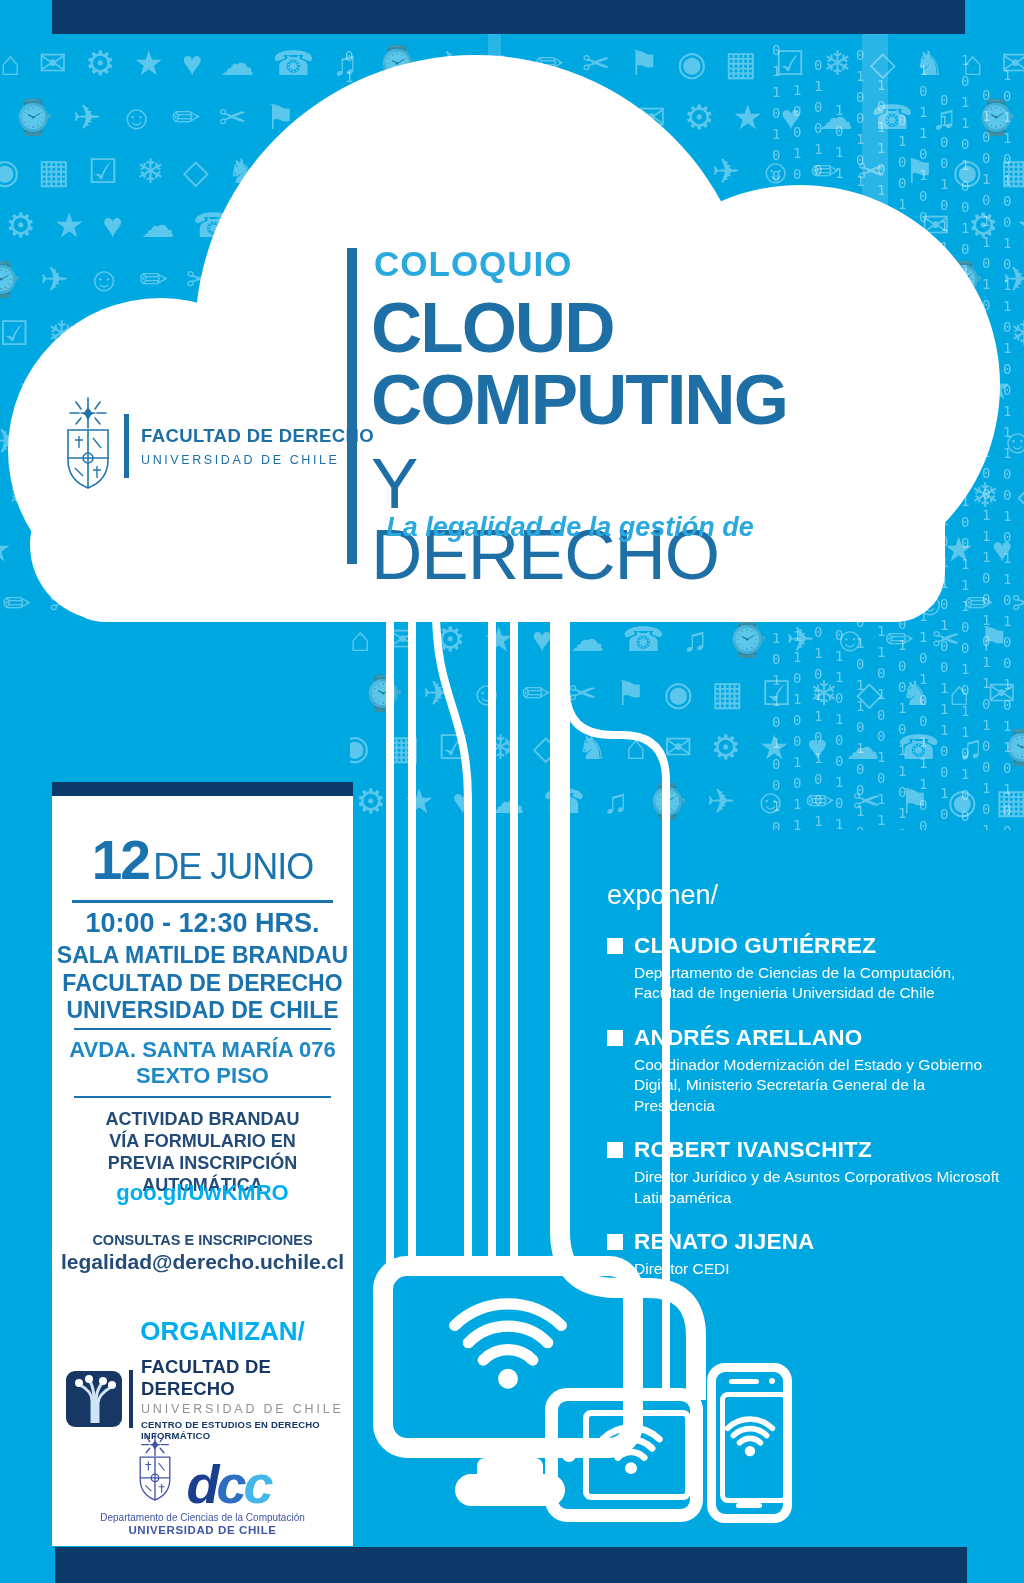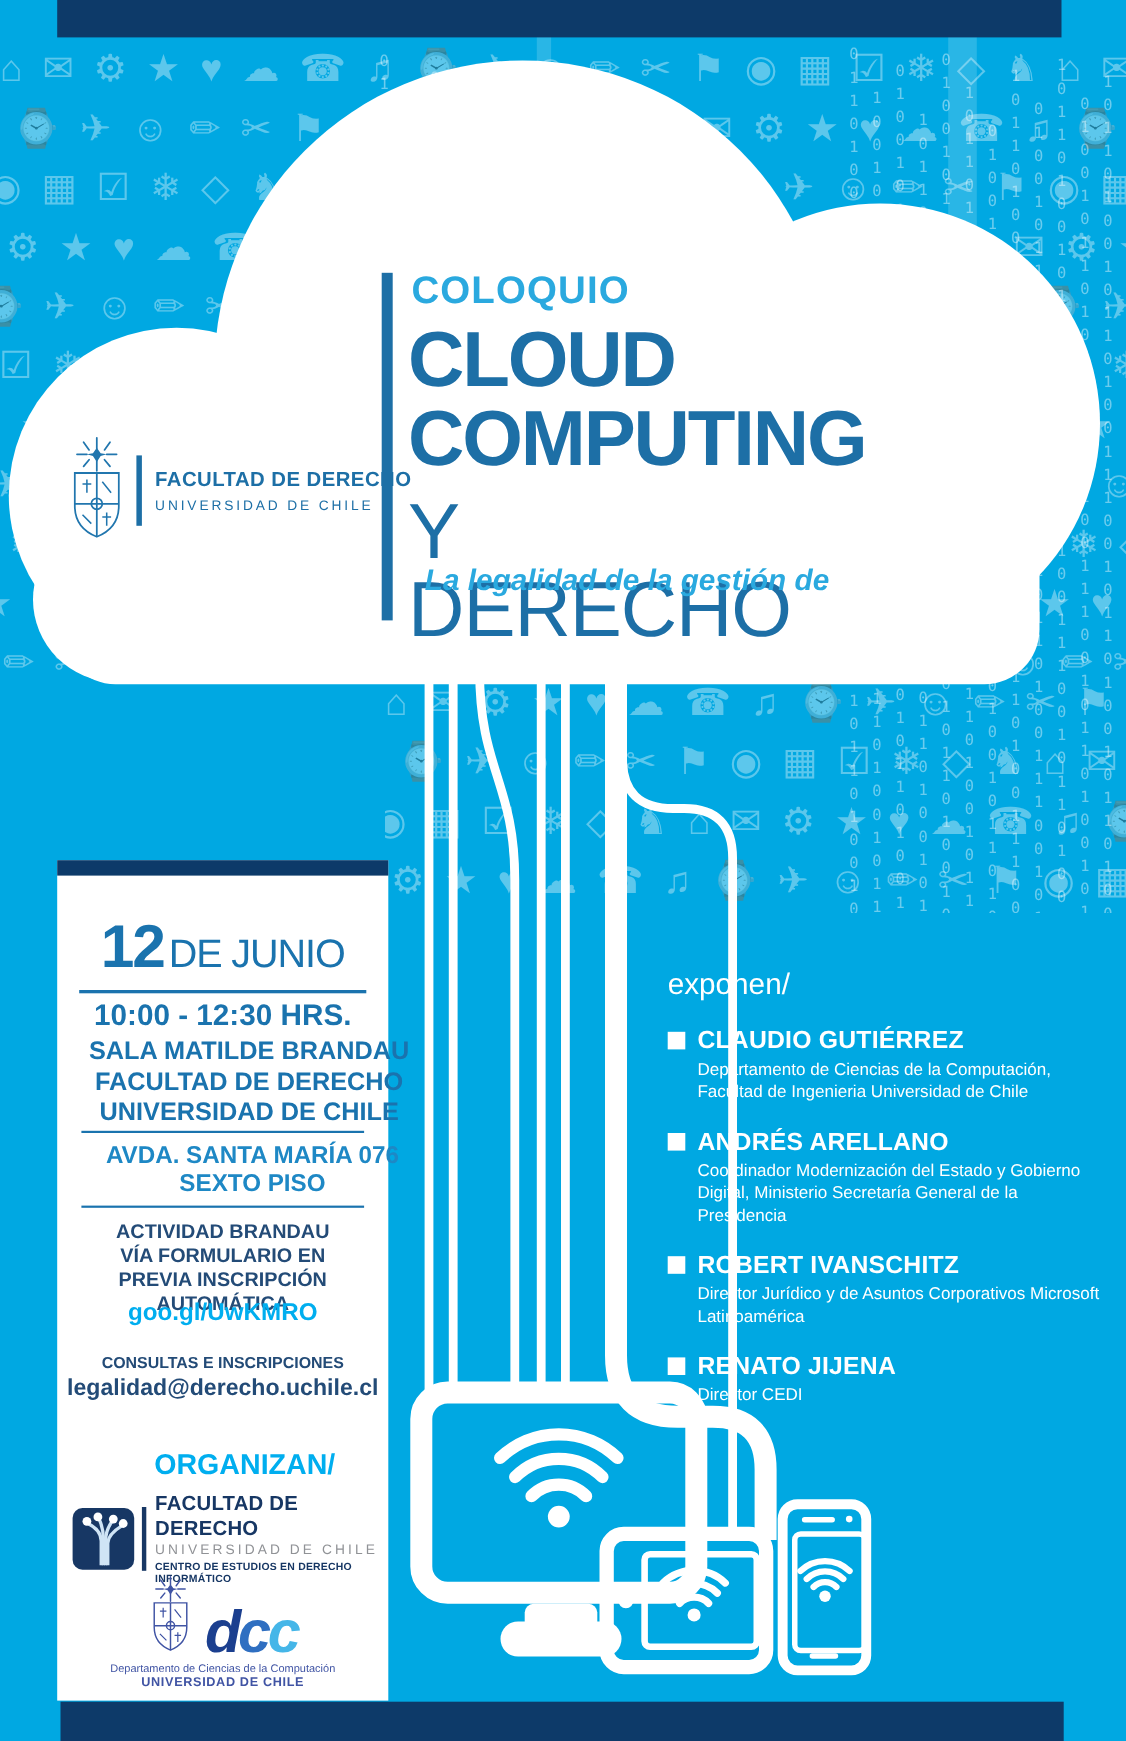--- a/index.html
+++ b/index.html
@@ -216,27 +216,27 @@
       <div>La legalidad de la gestión de</div>
     </div>
   </div>
 
   <aside class="panel">
     <div class="p-abs date-wrap" style="top:32px;">
       <span class="date-num">12</span>
       <span class="date-rest">DE JUNIO</span>
     </div>
     <div class="p-abs p-time" style="top:112px;">10:00 - 12:30 HRS.</div>
-    <div class="p-abs p-venue" style="top:146px;padding-left:24px;">
+    <div class="p-abs p-venue" style="top:146px;">
       <div>SALA MATILDE BRANDAU</div>
       <div>FACULTAD DE DERECHO</div>
       <div>UNIVERSIDAD DE CHILE</div>
     </div>
     <div class="p-abs p-hr" style="top:232px;"></div>
-    <div class="p-abs p-address" style="top:241px;padding-left:27px;">
+    <div class="p-abs p-address" style="top:241px;">
       <div>AVDA. SANTA MARÍA 076</div>
       <div>SEXTO PISO</div>
     </div>
     <div class="p-abs p-hr" style="top:300px;"></div>
     <div class="p-abs p-reg" style="top:312px;">
       <div>ACTIVIDAD BRANDAU</div>
       <div>VÍA FORMULARIO EN</div>
       <div>PREVIA INSCRIPCIÓN AUTOMÁTICA</div>
     </div>
     <div class="p-abs p-url" style="top:384px;">goo.gl/UwKMRO</div>

